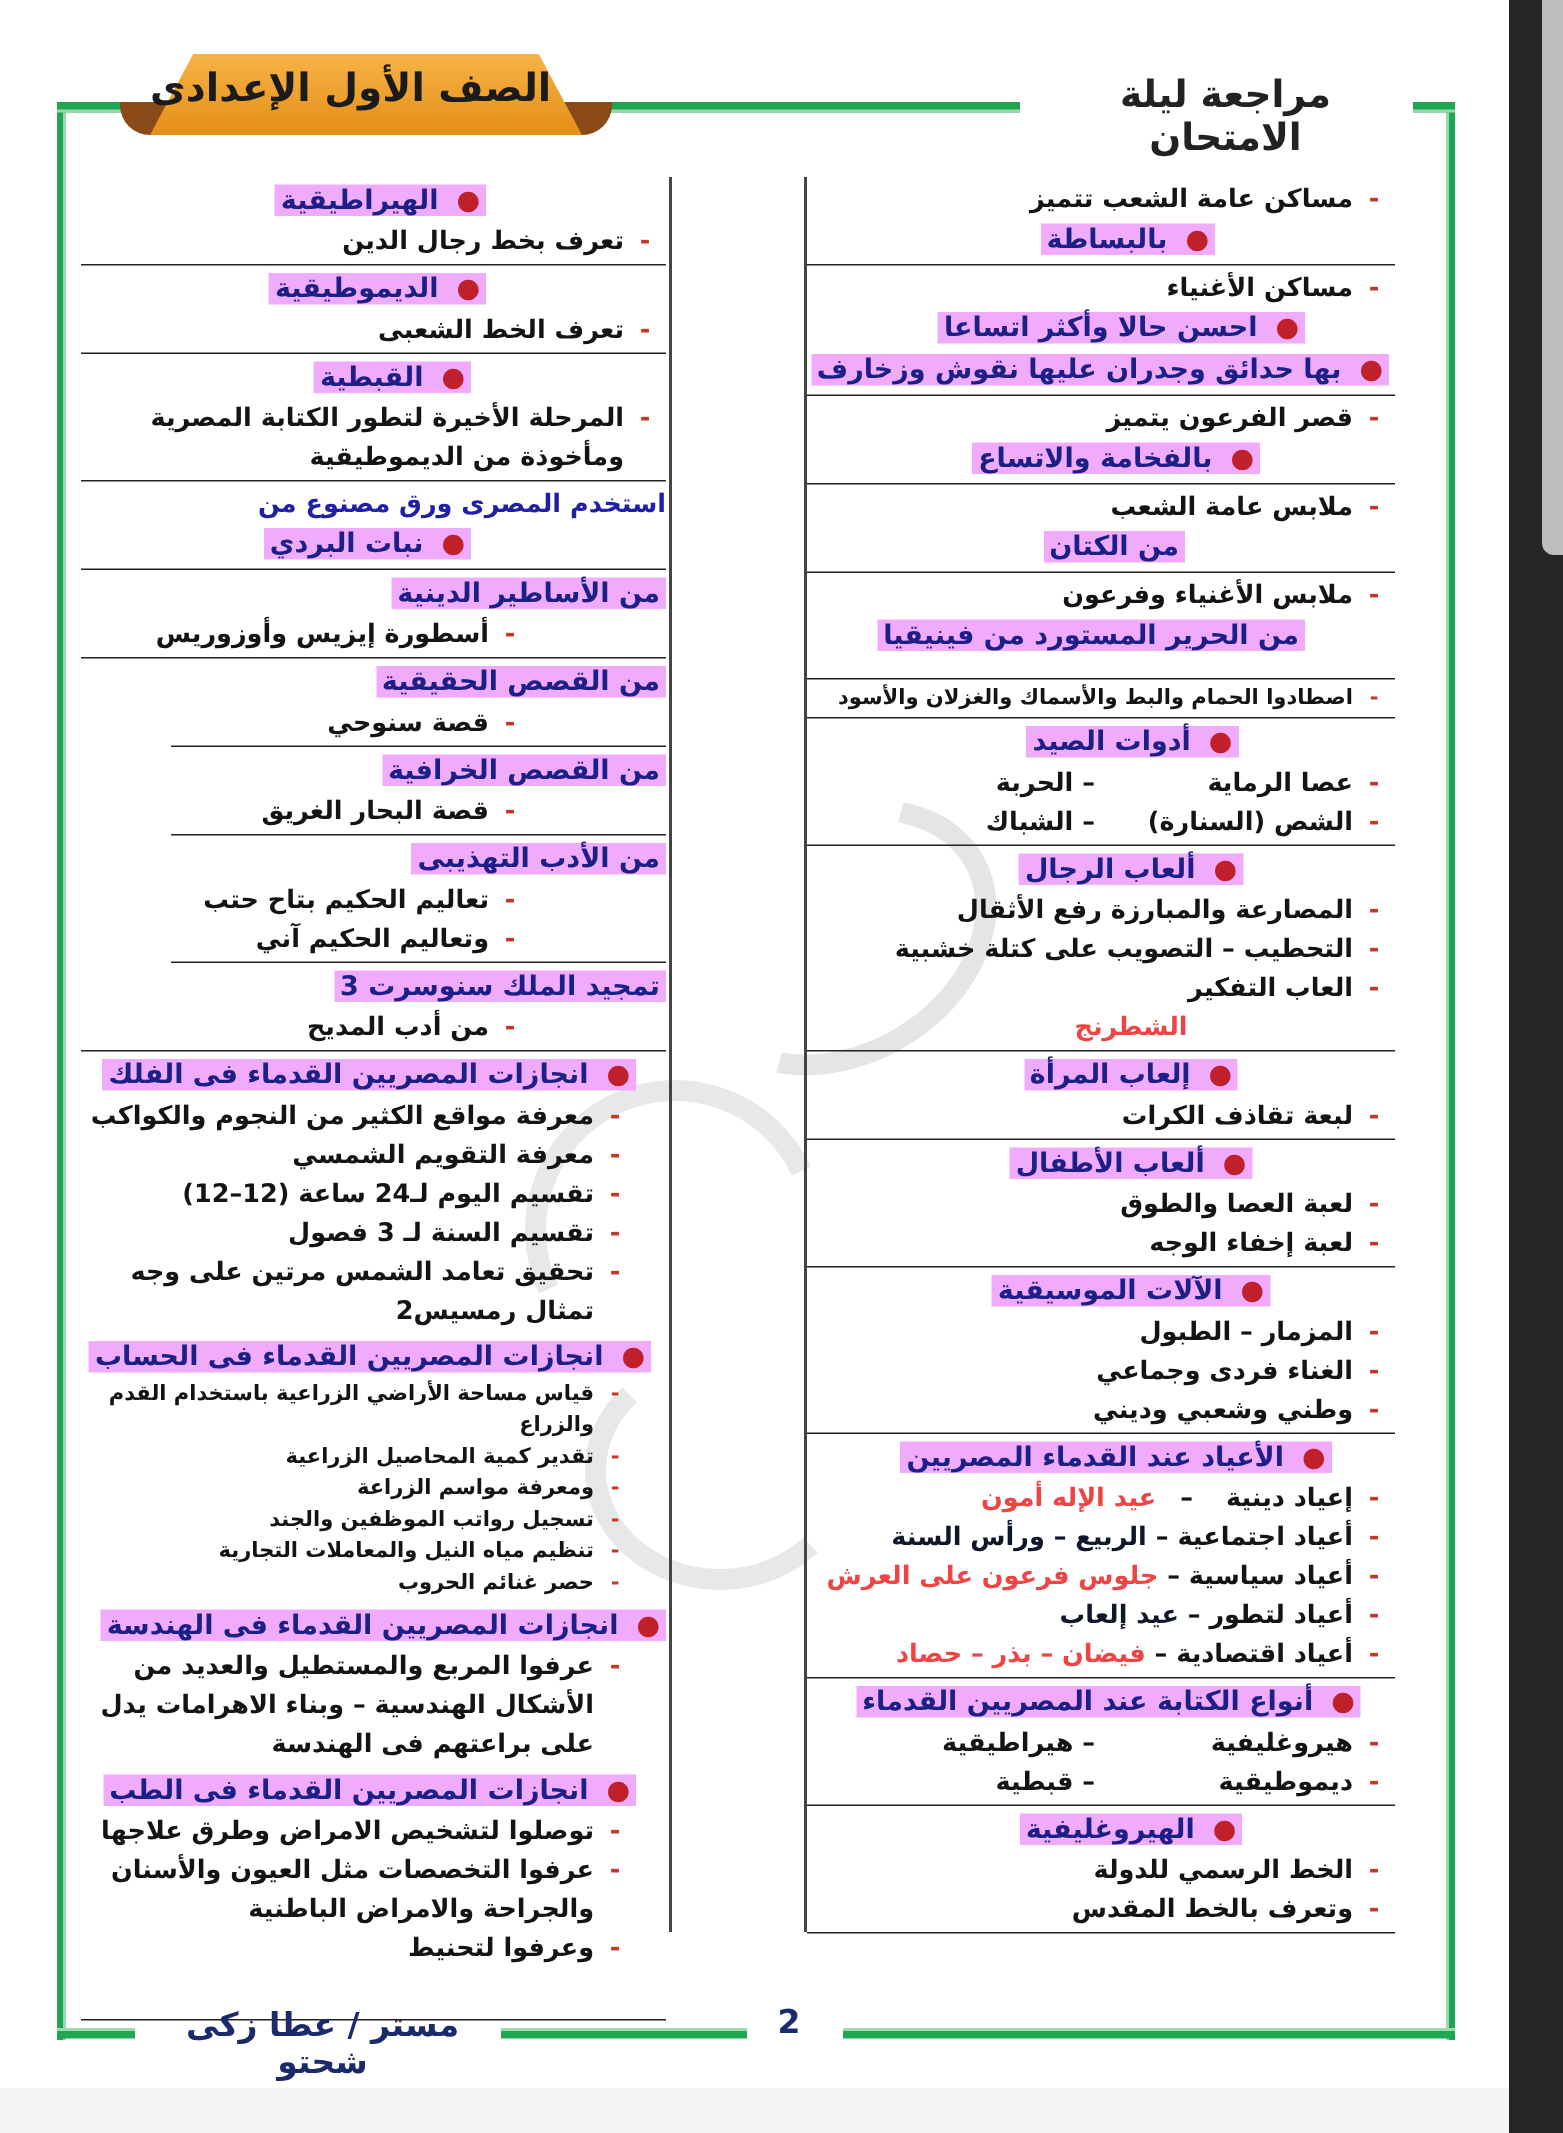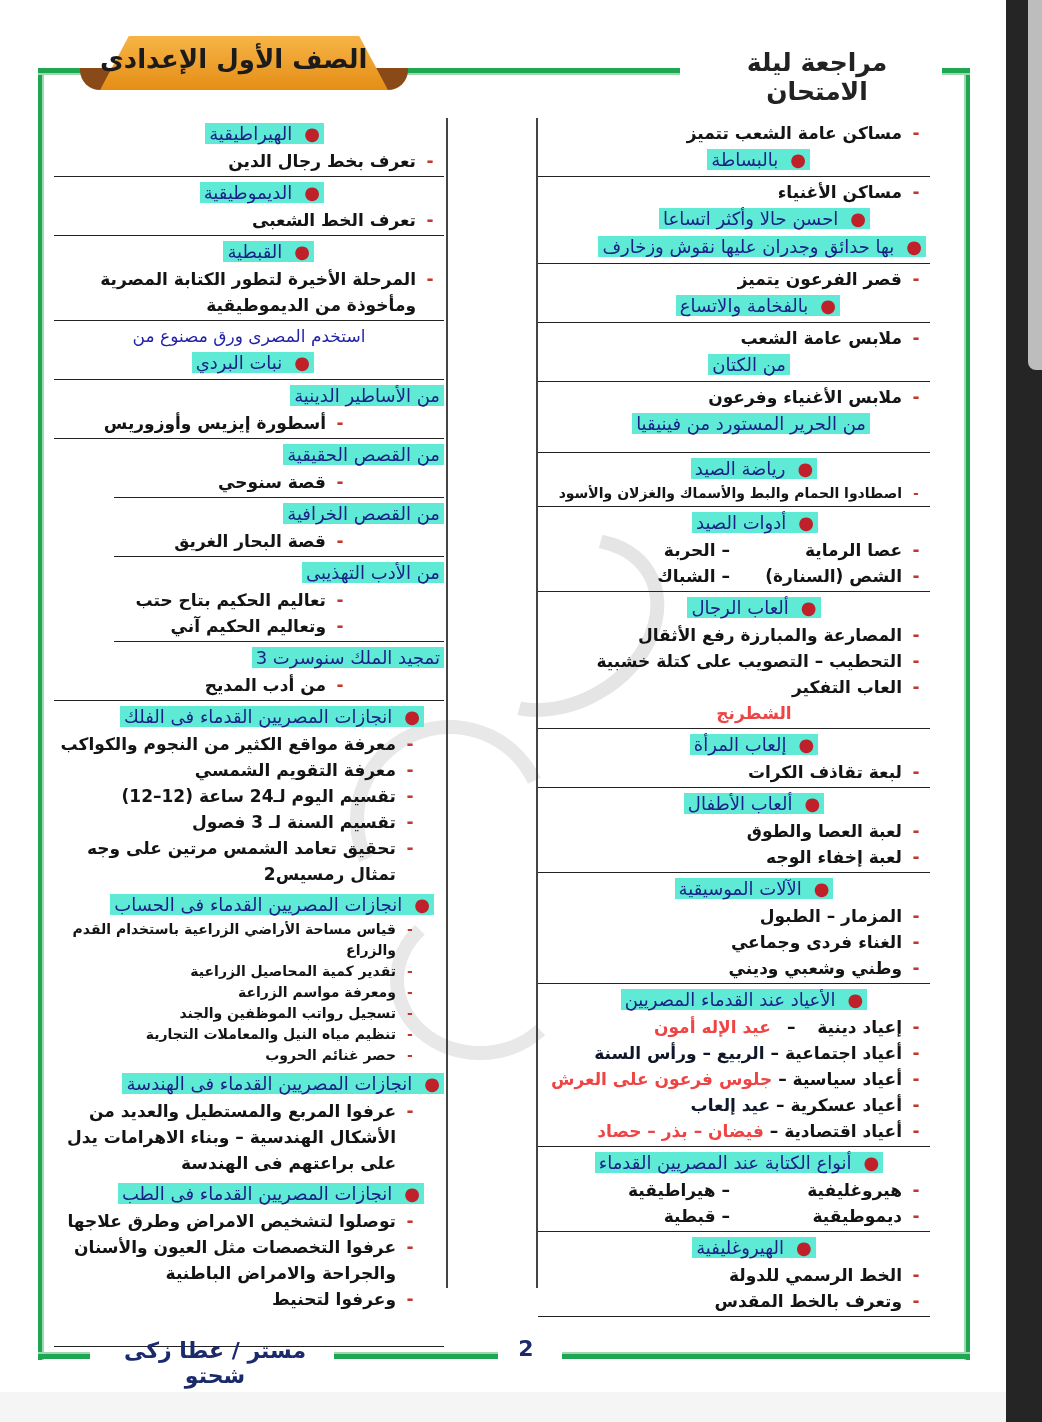--- a/index.html
+++ b/index.html
@@ -39,31 +39,31 @@
   .col { position: absolute; direction: rtl; }
   .col-right { left: 538px; top: 118px; width: 392px; }
   .col-left { left: 54px; top: 118px; width: 390px; }
 
   .block { border-bottom: 1.5px solid #222; padding: 2px 0 2px 0; }
   .block.noborder { border-bottom: none; }
   .line { font-size: 17px; font-weight: bold; color: #141414; line-height: 26px; white-space: nowrap; }
   .line.small { font-size: 14px; line-height: 21px; }
   .dash { display: inline-block; width: 28px; color: #c0392b; font-weight: bold; text-align: center; }
   .cont { padding-right: 28px; }
-  .hl { background: #5eead4; color: #1b1f86; padding: 0 4px; font-weight: normal; }
+  .hl { background: #f0abfc; color: #1b1f86; padding: 0 4px; font-weight: bold; }
   .bullet-line { font-size: 18px; font-weight: bold; line-height: 28px; white-space: nowrap; }
   .bullet-dot { color: #c0202a; margin-left: 12px; font-size: 18px; }
   .indent1 { padding-right: 60px; }
   .indent2 { padding-right: 120px; }
   .center { text-align: center; }
   .red-text { color: #ef4444; }
   .blue-text { color: #0f172a; }
   .two { display: flex; }
   .two .a { width: 200px; }
-  .blue-heading { color: #1f1fa8; font-size: 17px; font-weight: normal; line-height: 26px; text-align: center; }
+  .blue-heading { color: #1f1fa8; font-size: 17px; font-weight: bold; line-height: 26px; }
 
   .footer-author { position: absolute; left: 100px; top: 1338px; width: 230px; text-align: center; direction: rtl;
     font-size: 22px; font-weight: bold; color: #1b2a6b; }
   .footer-page { position: absolute; left: 506px; top: 1336px; width: 40px; text-align: center;
     font-size: 22px; color: #1b2a6b; font-weight: bold; }
 
   .watermark { position: absolute; left: 330px; top: 520px; width: 360px; height: 560px; pointer-events: none; }
   .wm-stroke { position: absolute; border: 14px solid rgba(150,150,150,0.25); border-radius: 50%; }
 </style>
 </head>
@@ -119,21 +119,20 @@
       <div class="line"><span class="dash">-</span><span>ملابس عامة الشعب</span></div>
       <div class="bullet-line indent2" style="padding-right:140px;"><span class="hl">من الكتان</span></div>
     </div>
 
     <div class="block" style="padding-bottom:14px;">
       <div class="line"><span class="dash">-</span><span>ملابس الأغنياء وفرعون</span></div>
       <div class="bullet-line" style="padding-right:60px;"><span class="hl">من الحرير المستورد من فينيقيا</span></div>
     </div>
 
     <div class="block">
-      <div class="bullet-line center" style="padding-left:40px;"><span class="hl"><span class="bullet-dot">●</span><span>رياضة الصيد</span></span></div>
       <div class="line small"><span class="dash">-</span><span>اصطادوا الحمام والبط والأسماك والغزلان والأسود</span></div>
     </div>
 
     <div class="block">
       <div class="bullet-line center" style="padding-left:32px;margin-left:10px;"><span class="hl"><span class="bullet-dot">●</span><span>أدوات الصيد</span></span></div>
       <div class="line two">
           <span class="a"><span class="dash">-</span><span>عصا الرماية</span></span>
           <span>– الحربة</span>
         </div>
       <div class="line two">
@@ -166,21 +165,21 @@
       <div class="line"><span class="dash">-</span><span>المزمار – الطبول</span></div>
       <div class="line"><span class="dash">-</span><span>الغناء فردى وجماعي</span></div>
       <div class="line"><span class="dash">-</span><span>وطني وشعبي وديني</span></div>
     </div>
 
     <div class="block">
       <div class="bullet-line center" style="padding-left:20px;"><span class="hl"><span class="bullet-dot">●</span><span>الأعياد عند القدماء المصريين</span></span></div>
       <div class="line"><span class="dash">-</span><span>إعياد دينية</span> <span style="padding:0 16px;">–</span><span class="red-text">عيد الإله أمون</span></div>
       <div class="line"><span class="dash">-</span><span>أعياد اجتماعية</span> <span>–</span> <span class="blue-text">الربيع – ورأس السنة</span></div>
       <div class="line"><span class="dash">-</span><span>أعياد سياسية</span> <span>–</span> <span class="red-text">جلوس فرعون على العرش</span></div>
-      <div class="line"><span class="dash">-</span><span>أعياد عسكرية</span> <span>–</span> <span class="blue-text">عيد إلعاب</span></div>
+      <div class="line"><span class="dash">-</span><span>أعياد لتطور</span> <span>–</span> <span class="blue-text">عيد إلعاب</span></div>
       <div class="line"><span class="dash">-</span><span>أعياد اقتصادية</span> <span>–</span> <span class="red-text">فيضان – بذر – حصاد</span></div>
     </div>
 
     <div class="block">
       <div class="bullet-line center" style="padding-left:10px;"><span class="hl"><span class="bullet-dot">●</span><span>أنواع الكتابة عند المصريين القدماء</span></span></div>
       <div class="line two">
           <span class="a"><span class="dash">-</span><span>هيروغليفية</span></span>
           <span>– هيراطيقية</span>
         </div>
       <div class="line two">

